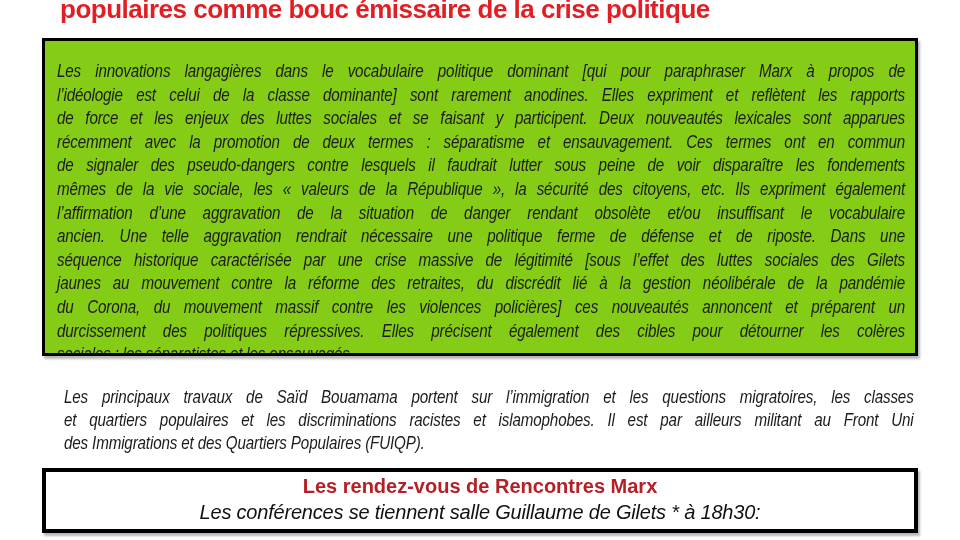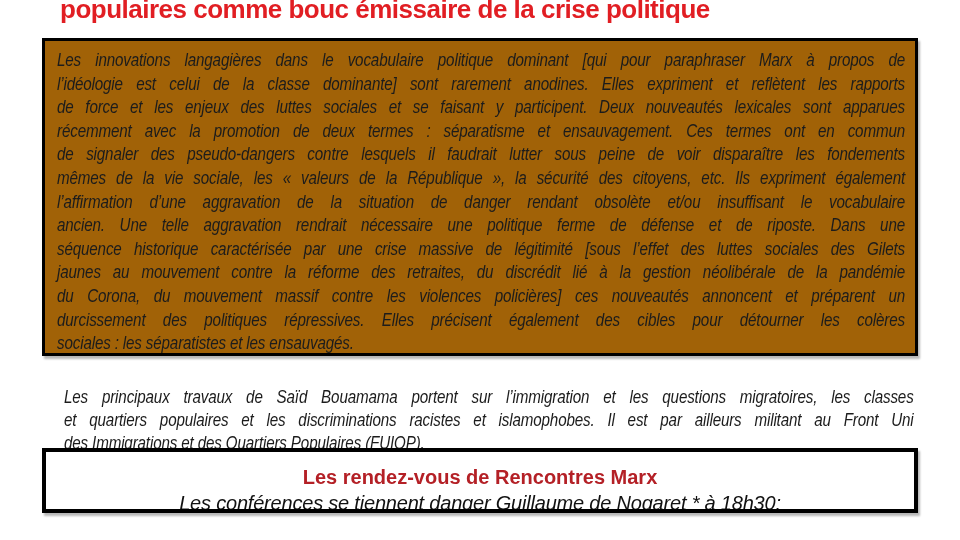--- a/index.html
+++ b/index.html
@@ -24,22 +24,22 @@
     white-space: nowrap;
   }
 
   
   .intro-box {
     position: absolute;
     left: 42px; top: 38px;
     width: 876px; height: 318px;
     box-sizing: border-box;
     border: 3px solid #000;
-    background: #a16207;
-    padding: 7px 10px 0 12px;
+    background: #84cc16;
+    padding: 18px 10px 0 12px;
     box-shadow: 2px 3px 2px rgba(0,0,0,0.28);
     overflow: hidden;
   }
 
   
   .iline {
     font-style: italic;
     font-size: 19px;
     letter-spacing: -0.2px;
     line-height: 23.6px;
@@ -70,26 +70,26 @@
     transform-origin: 0 50%;
     text-align: justify;
     text-align-last: justify;
     color: #1c1c1c;
   }
   .bline.last { text-align-last: left; }
 
   
   .events-box {
     position: absolute;
-    left: 42px; top: 448px;
+    left: 42px; top: 468px;
     width: 876px; height: 65px;
     box-sizing: border-box;
     border: 4px solid #000;
     background: #fff;
-    padding-top: 12px;
+    padding-top: 1px;
     box-shadow: 2px 3px 2px rgba(0,0,0,0.28);
     overflow: hidden;
   }
   .events-heading {
     text-align: center;
     color: #b42026;
     font-weight: bold;
     font-size: 20px;
     line-height: 26px;
   }
@@ -124,14 +124,14 @@
   </div>
 
 <div class="bio">
     <div class="bline">Les principaux travaux de Saïd Bouamama portent sur l’immigration et les questions migratoires, les classes</div>
     <div class="bline">et quartiers populaires et les discriminations racistes et islamophobes. Il est par ailleurs militant au Front Uni</div>
     <div class="bline last">des Immigrations et des Quartiers Populaires (FUIQP).</div>
   </div>
 
 <div class="events-box">
   <div class="events-heading">Les rendez-vous de Rencontres Marx</div>
-  <div class="events-subheading">Les conférences se tiennent danger Guillaume de Nogaret * à 18h30:</div>
+  <div class="events-subheading">Les conférences se tiennent salle Guillaume de Gilets * à 18h30:</div>
 </div>
 
 </body></html>

